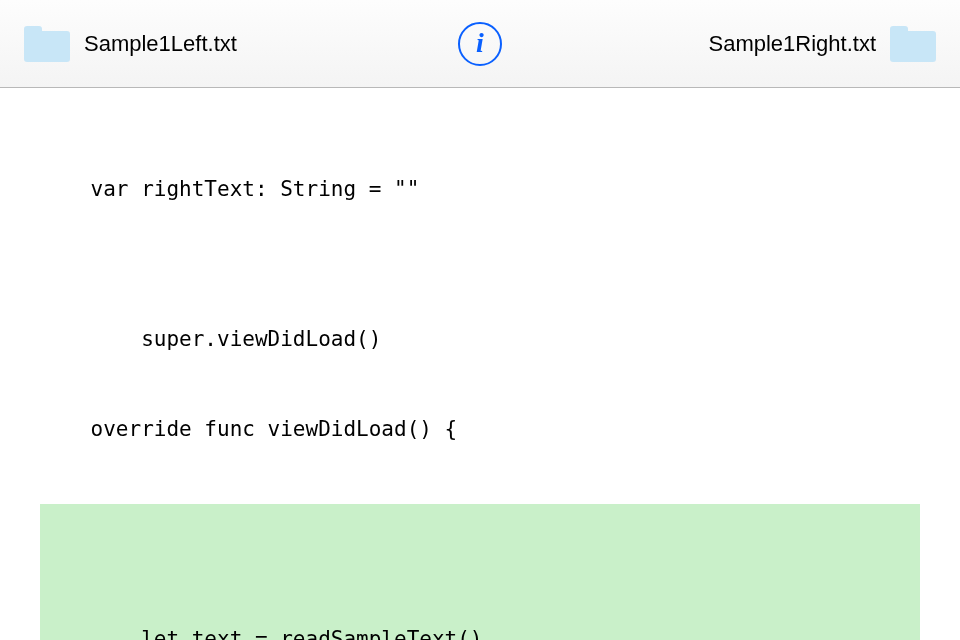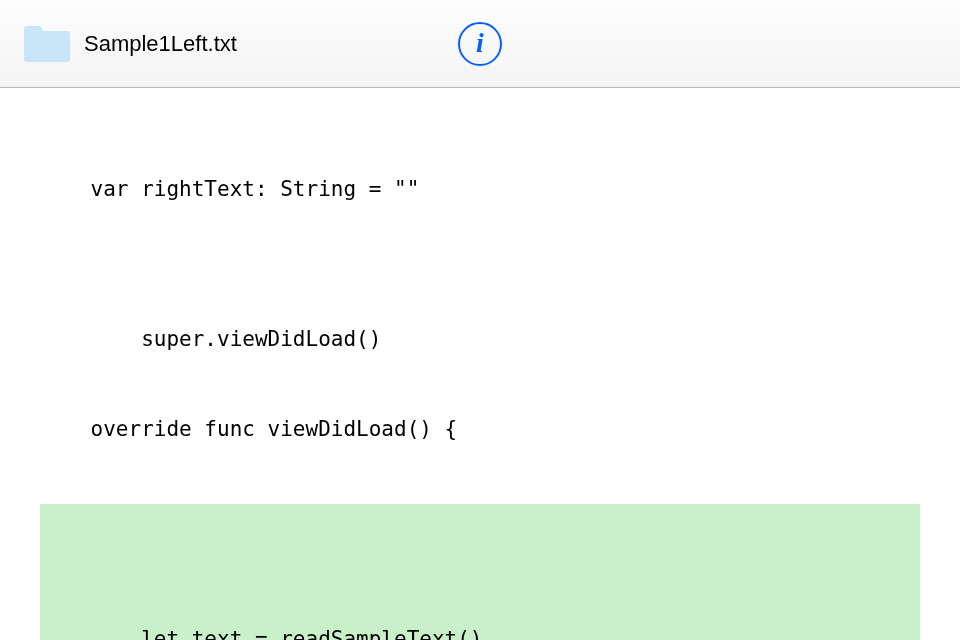--- a/index.html
+++ b/index.html
@@ -102,20 +102,24 @@
 <body>
 
 <div class="header">
   <div class="file-slot left">
     <div class="folder-icon"></div>
     <div class="filename">Sample1Left.txt</div>
   </div>
   <div class="info-icon">
       <span>i</span>
     </div>
+  <div class="file-slot right">
+    <div class="folder-icon"></div>
+    <div class="filename">Sample1Right.txt</div>
+  </div>
 </div>
 
 <div class="content">
   <div class="code">
     <div class="line">    var rightText: String = ""</div>
     <div class="line"></div>
     <div class="line">        super.viewDidLoad()</div>
     <div class="line">    override func viewDidLoad() {</div>
     <div class="diff-block">
       <div class="line"></div>

